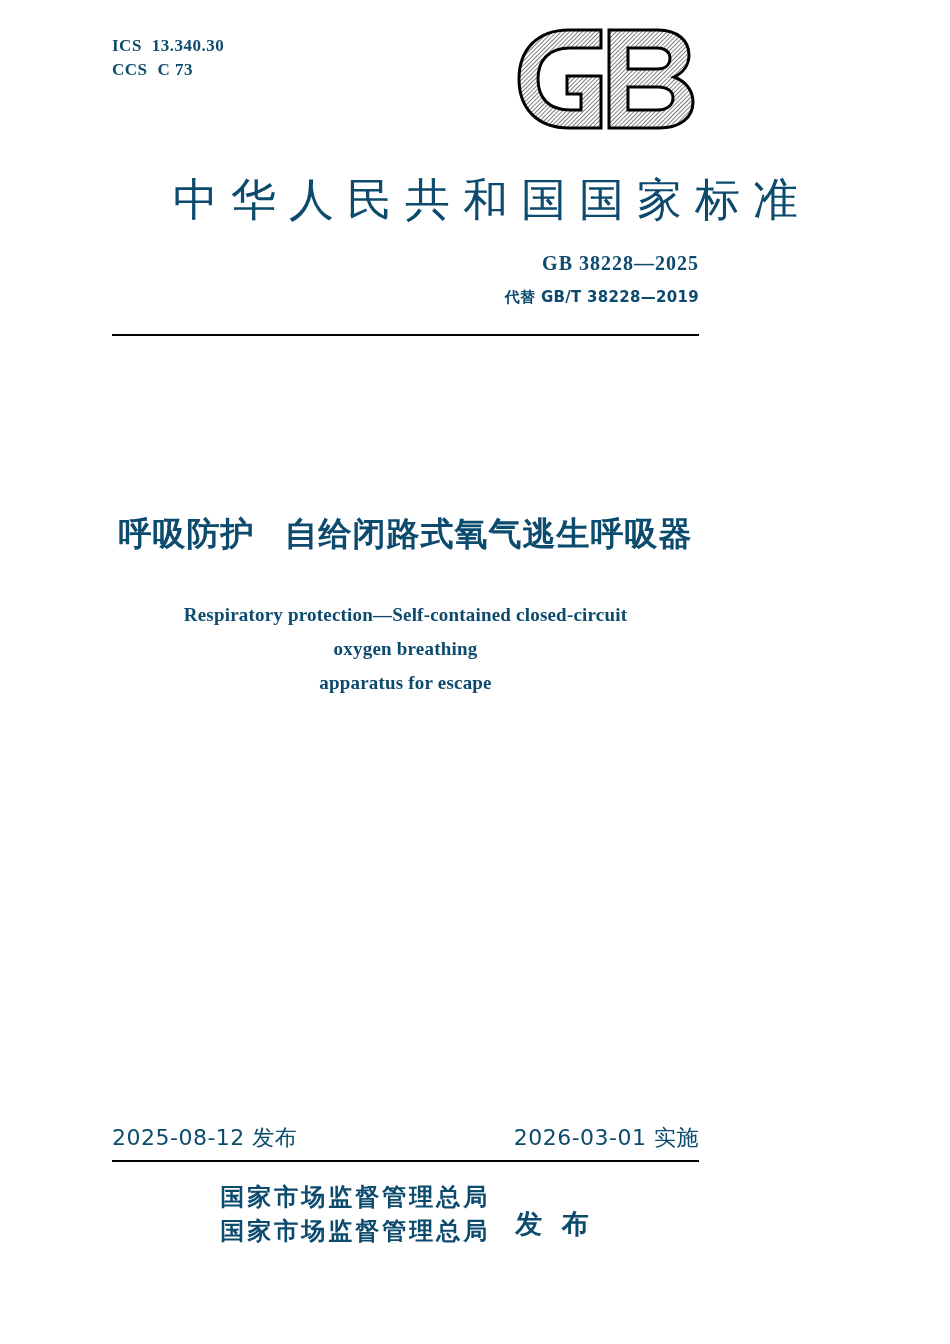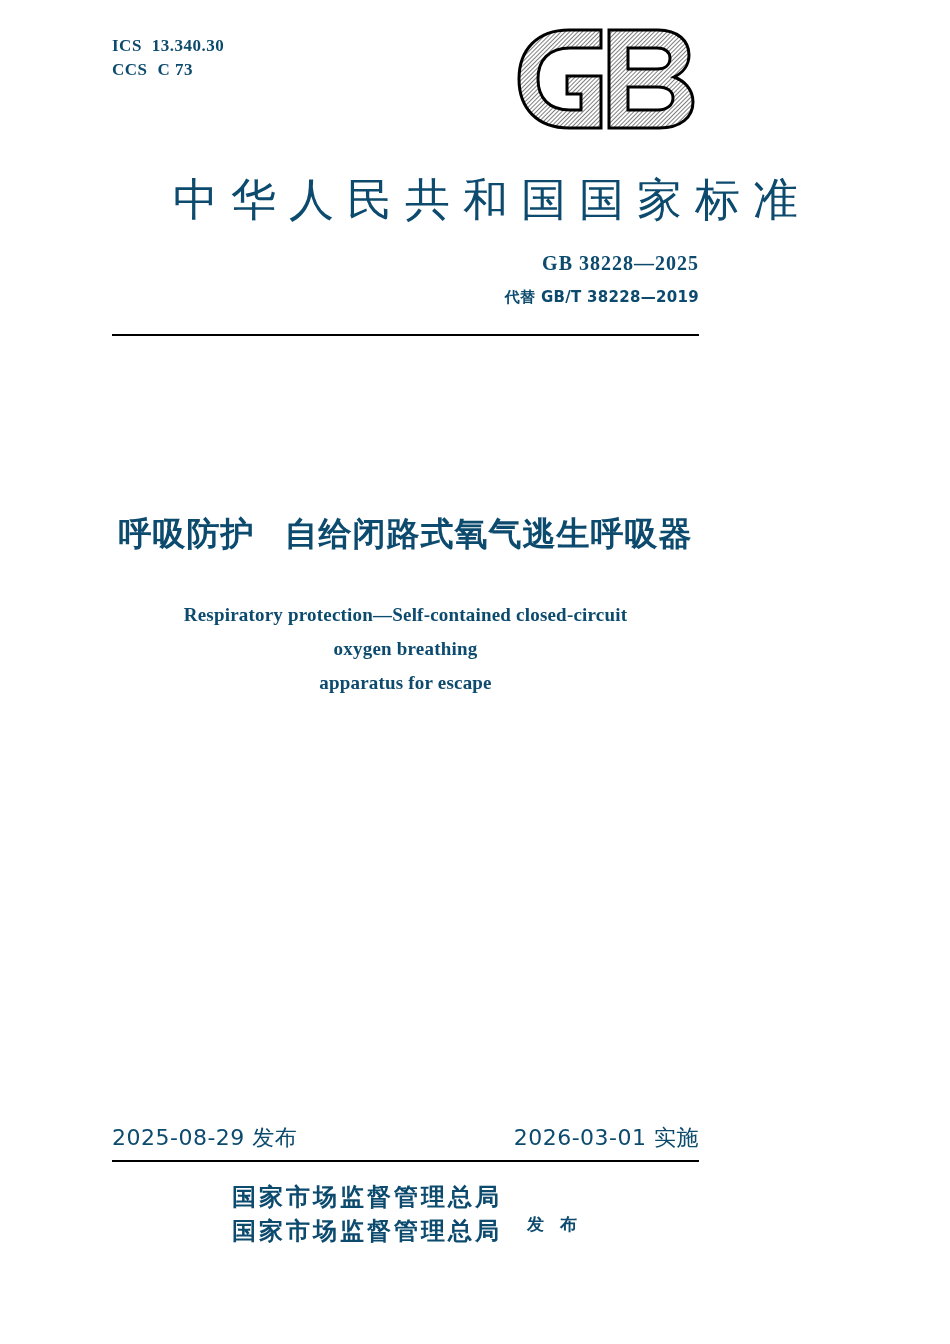--- a/index.html
+++ b/index.html
@@ -158,21 +158,21 @@
     font-weight: bold;
     font-size: 24px;
     line-height: 34px;
     letter-spacing: 3px;
     text-align: right;
     padding-left: 3px;
   }
   .issue-verb {
     font-family: "DejaVu Sans", sans-serif;
     font-weight: bold;
-    font-size: 17px;
+    font-size: 27px;
     letter-spacing: 5px;
     margin-left: 22px;
     padding-top: 20px;
     padding-left: 3px;
   }
 </style>
 </head>
 <body>
 
 <div class="page">
@@ -212,21 +212,21 @@
 
   <div class="doc-title-cn">
     <span>呼吸防护</span><span class="gap"></span><span>自给闭路式氧气逃生呼吸器</span>
   </div>
 
   <div class="doc-title-en">
     <div>Respiratory protection—Self-contained closed-circuit oxygen breathing</div>
     <div>apparatus for escape</div>
   </div>
 
-  <div class="date-issue">2025-08-29 发布</div>
+  <div class="date-issue">2025-08-12 发布</div>
   <div class="date-effect">2026-03-01 实施</div>
   <div class="rule-bottom"></div>
 
   <div class="issuers">
     <div class="issuer-names">
       <div>国家市场监督管理总局</div>
       <div>国家市场监督管理总局</div>
     </div>
     <div class="issue-verb">发 布</div>
   </div>

